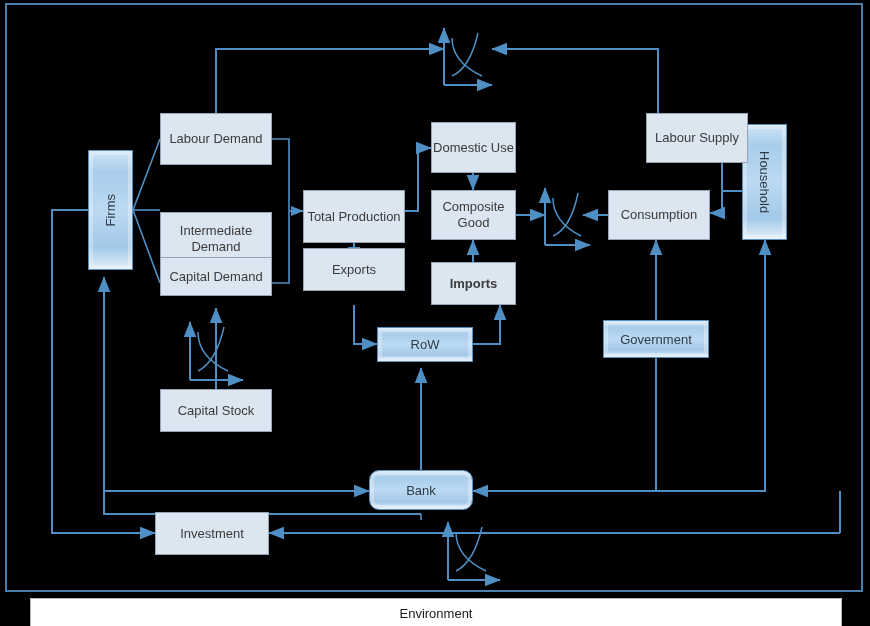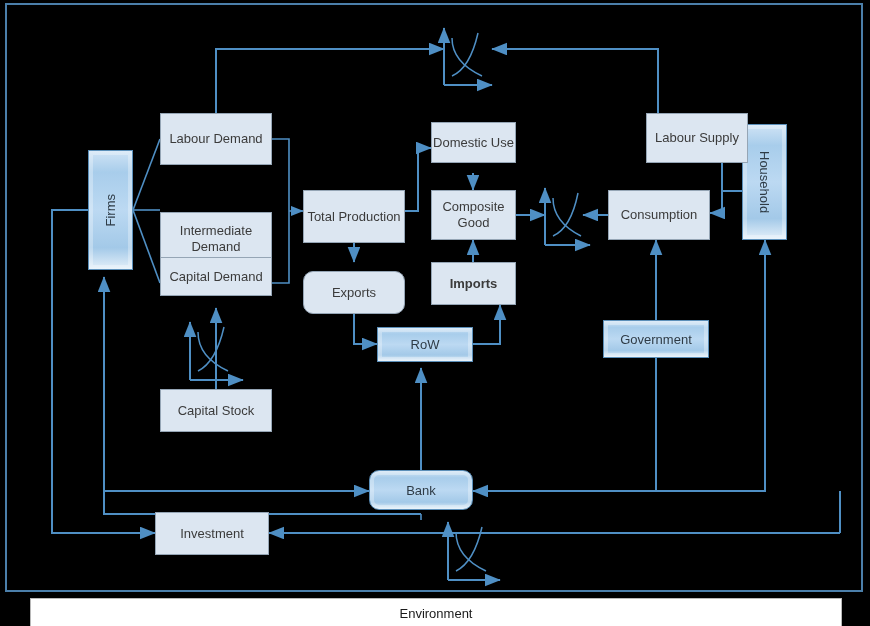--- a/index.html
+++ b/index.html
@@ -165,25 +165,25 @@
   </div>
 
   <div class="node flat" style="left:160px;top:257px;width:112px;height:39px;">
     <span>Capital Demand</span>
   </div>
 
   <div class="node flat" style="left:303px;top:190px;width:102px;height:53px;">
     <span>Total Production</span>
   </div>
 
-  <div class="node flat" style="left:303px;top:271px;width:102px;height:43px;border-radius:10px;">
+  <div class="node flat" style="left:303px;top:248px;width:102px;height:43px;">
     <span>Exports</span>
   </div>
 
-  <div class="node flat" style="left:431px;top:122px;width:85px;height:41px;text-align:center;">
+  <div class="node flat" style="left:431px;top:122px;width:85px;height:51px;text-align:center;">
     <span>Domestic Use</span>
   </div>
 
   <div class="node flat" style="left:431px;top:190px;width:85px;height:50px;align-items:center;">
     <span>Composite Good</span>
   </div>
 
   <div class="node flat" style="left:431px;top:262px;width:85px;height:43px;font-weight:bold;">
     <span>Imports</span>
   </div>

